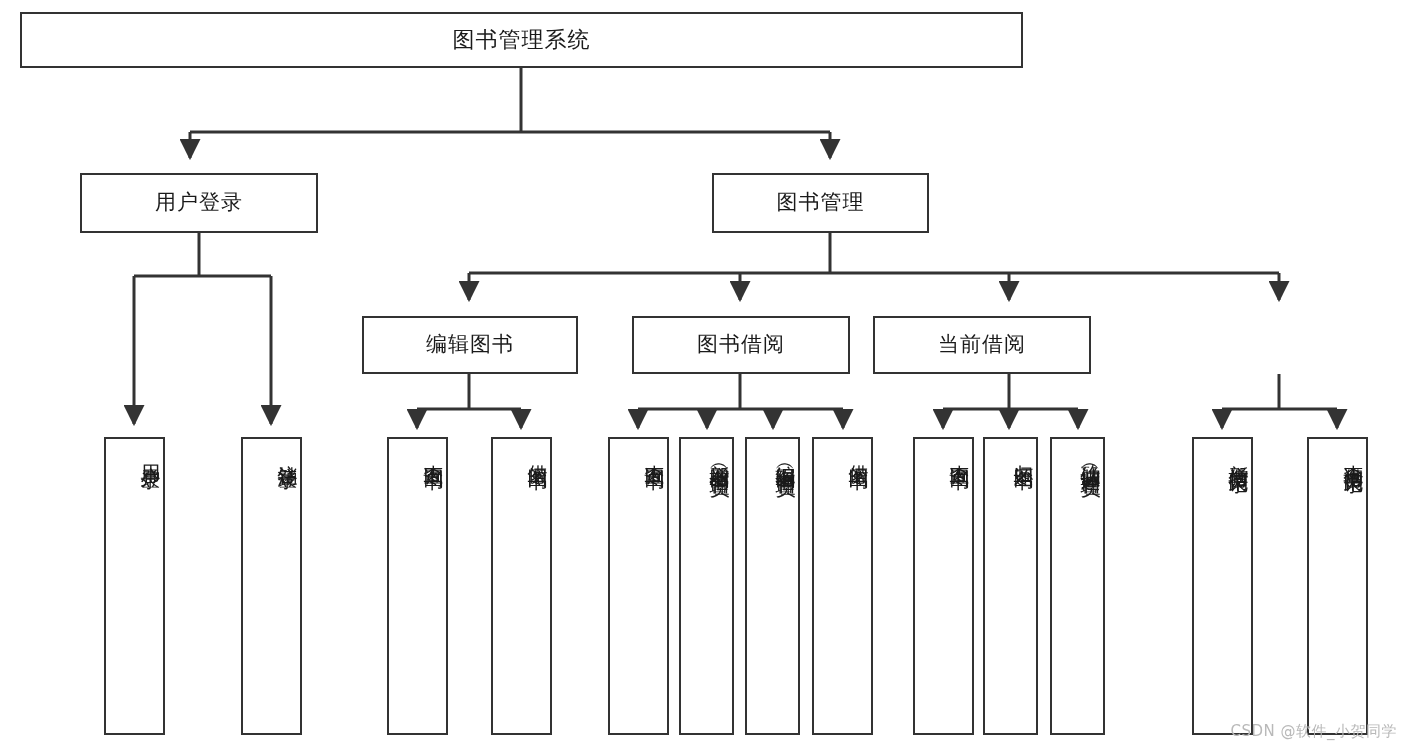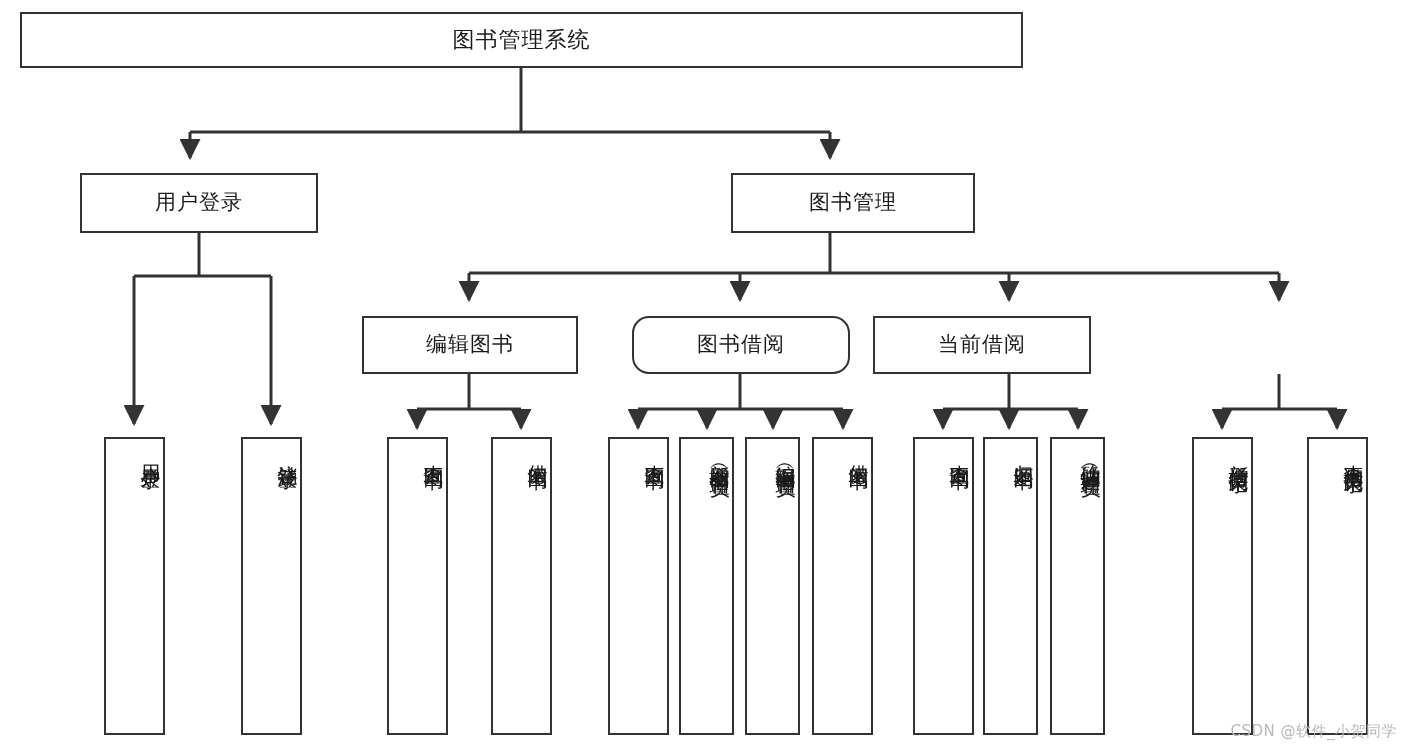--- a/index.html
+++ b/index.html
@@ -126,28 +126,28 @@
     </g>
   </svg>
 
   <div class="node horiz root" style="left:20px; top:12px; width:1003px; height:56px;">
     <span>图书管理系统</span>
   </div>
 
   <div class="node horiz" style="left:80px; top:173px; width:238px; height:60px;">
     <span>用户登录</span>
   </div>
-  <div class="node horiz" style="left:712px; top:173px; width:244px; height:60px;margin-left:19px;">
+  <div class="node horiz" style="left:712px; top:173px; width:217px; height:60px;">
     <span>图书管理</span>
   </div>
 
   <div class="node horiz" style="left:362px; top:316px; width:216px; height:58px;">
     <span>编辑图书</span>
   </div>
-  <div class="node horiz" style="left:632px; top:316px; width:218px; height:58px;border-radius:17px;">
+  <div class="node horiz" style="left:632px; top:316px; width:218px; height:58px;">
     <span>图书借阅</span>
   </div>
   <div class="node horiz" style="left:873px; top:316px; width:218px; height:58px;">
     <span>当前借阅</span>
   </div>
 
   <div class="node vert" style="left:104px; top:437px; width:61px; height:298px;">
     <span class="vtext">用户登录</span>
   </div>
   <div class="node vert" style="left:241px; top:437px; width:61px; height:298px;">

